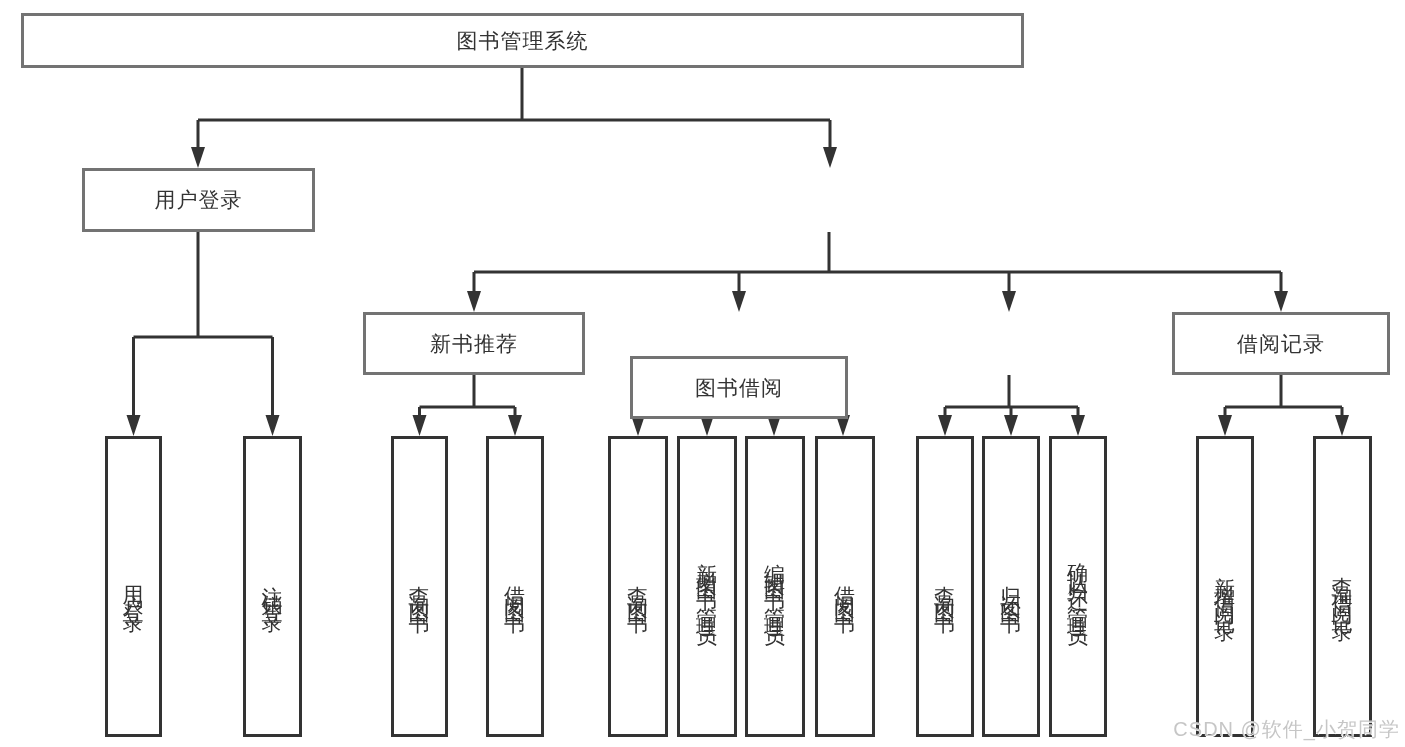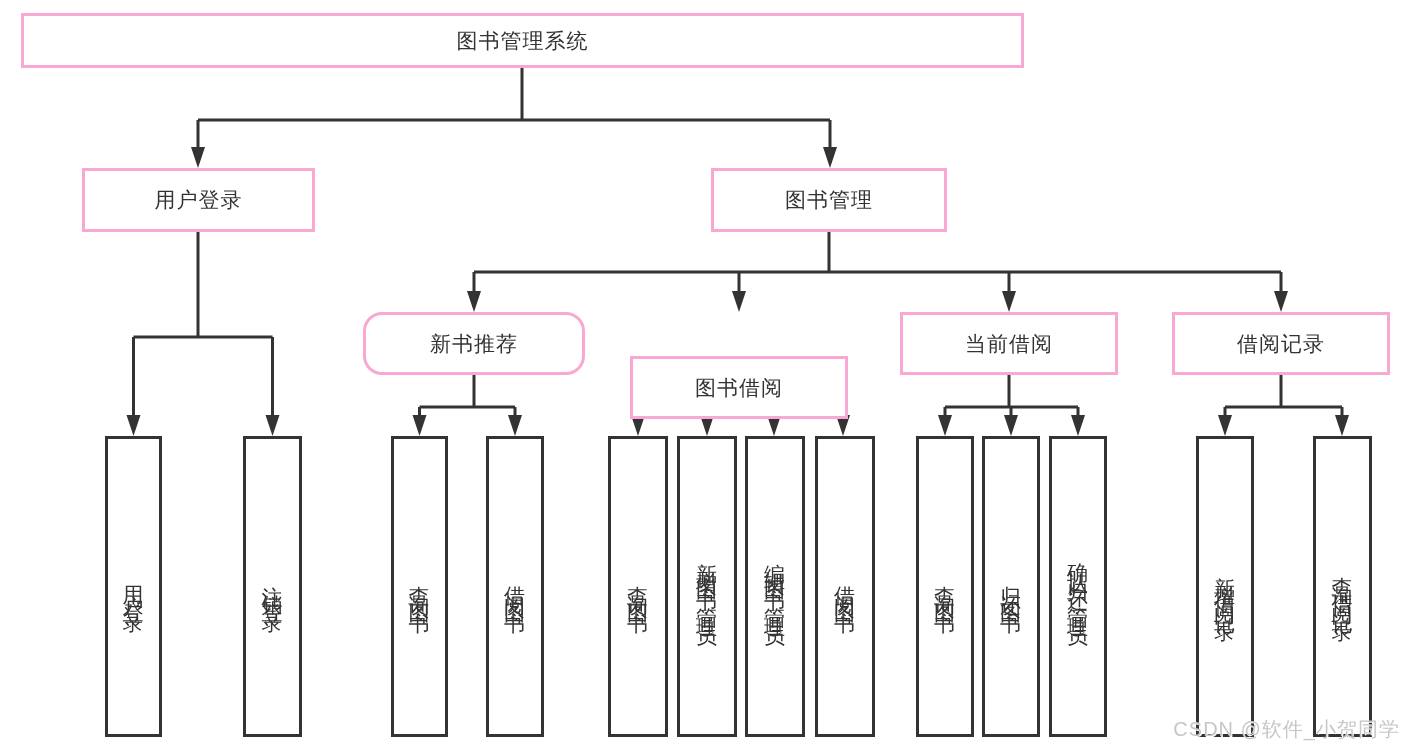--- a/index.html
+++ b/index.html
@@ -9,21 +9,21 @@
     width: 1405px;
     height: 747px;
     background: #ffffff;
     font-family: "Liberation Sans", "DejaVu Sans", sans-serif;
     color: #333333;
     overflow: hidden;
   }
   #wires { position: absolute; left: 0; top: 0; width: 1405px; height: 747px; }
   .node {
     position: absolute;
-    border: 3px solid #f9a8d4;
+    border: 3px solid #737373;
     background: #ffffff;
     display: flex;
     align-items: center;
     justify-content: center;
     font-size: 21px;
     letter-spacing: 1px;
     color: #333333;
   }
   .leaf {
     position: absolute;
@@ -98,32 +98,26 @@
     </g>
   </svg>
 
   <div class="node" style="left:21px; top:13px; width:1003px; height:55px;">
     <span>图书管理系统</span>
   </div>
 
   <div class="node" style="left:82px; top:168px; width:233px; height:64px;">
     <span>用户登录</span>
   </div>
-  <div class="node" style="left:711px; top:168px; width:236px; height:64px;">
-    <span>图书管理</span>
-  </div>
 
-  <div class="node" style="left:363px; top:312px; width:222px; height:63px;border-radius:19px;">
+  <div class="node" style="left:363px; top:312px; width:222px; height:63px;">
     <span>新书推荐</span>
   </div>
   <div class="node" style="left:630px; top:312px; width:218px; height:63px;margin-top:44px;">
     <span>图书借阅</span>
-  </div>
-  <div class="node" style="left:900px; top:312px; width:218px; height:63px;">
-    <span>当前借阅</span>
   </div>
   <div class="node" style="left:1172px; top:312px; width:218px; height:63px;">
     <span>借阅记录</span>
   </div>
 
   <div class="leaf" style="left:105px; width:57px;">
     <span>用户登录</span>
   </div>
   <div class="leaf" style="left:243px; width:59px;">
     <span>注销登录</span>

